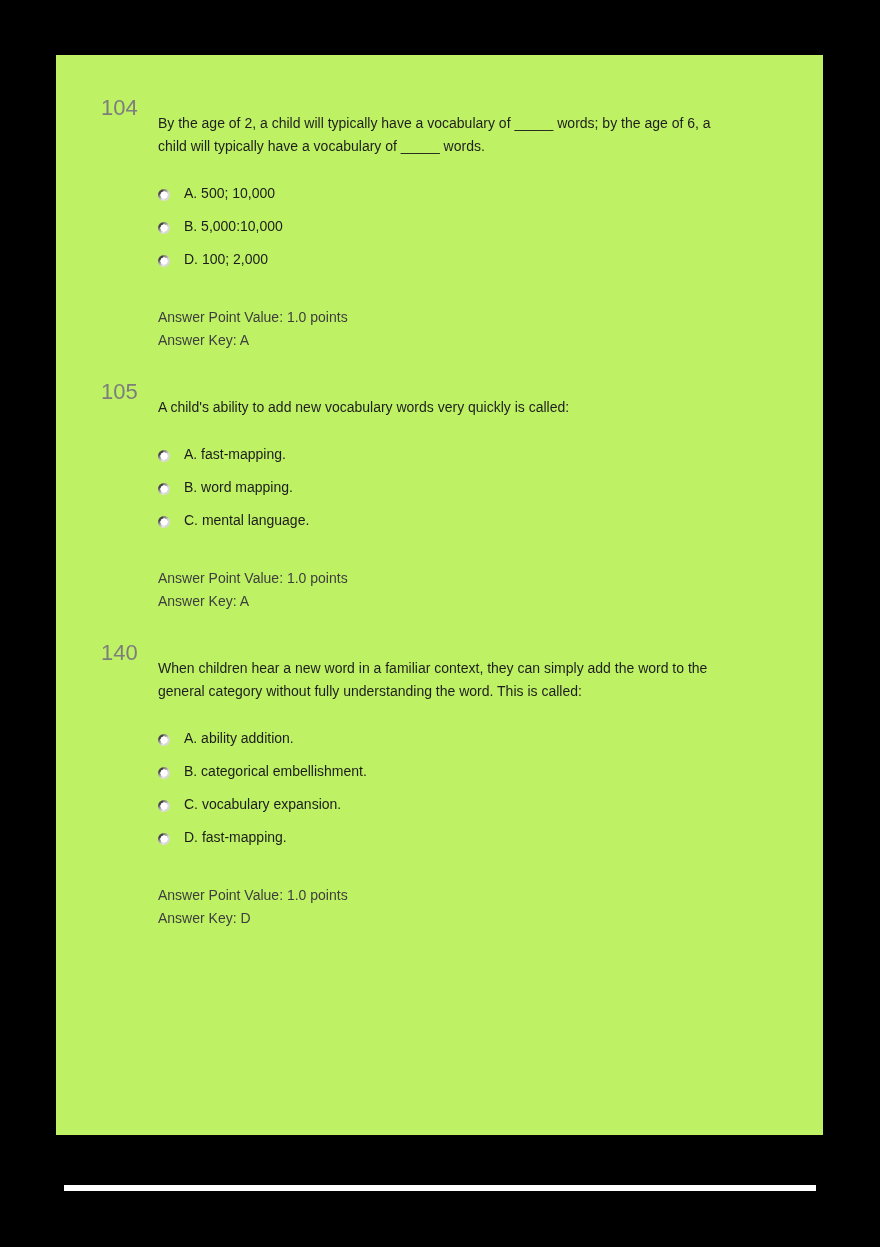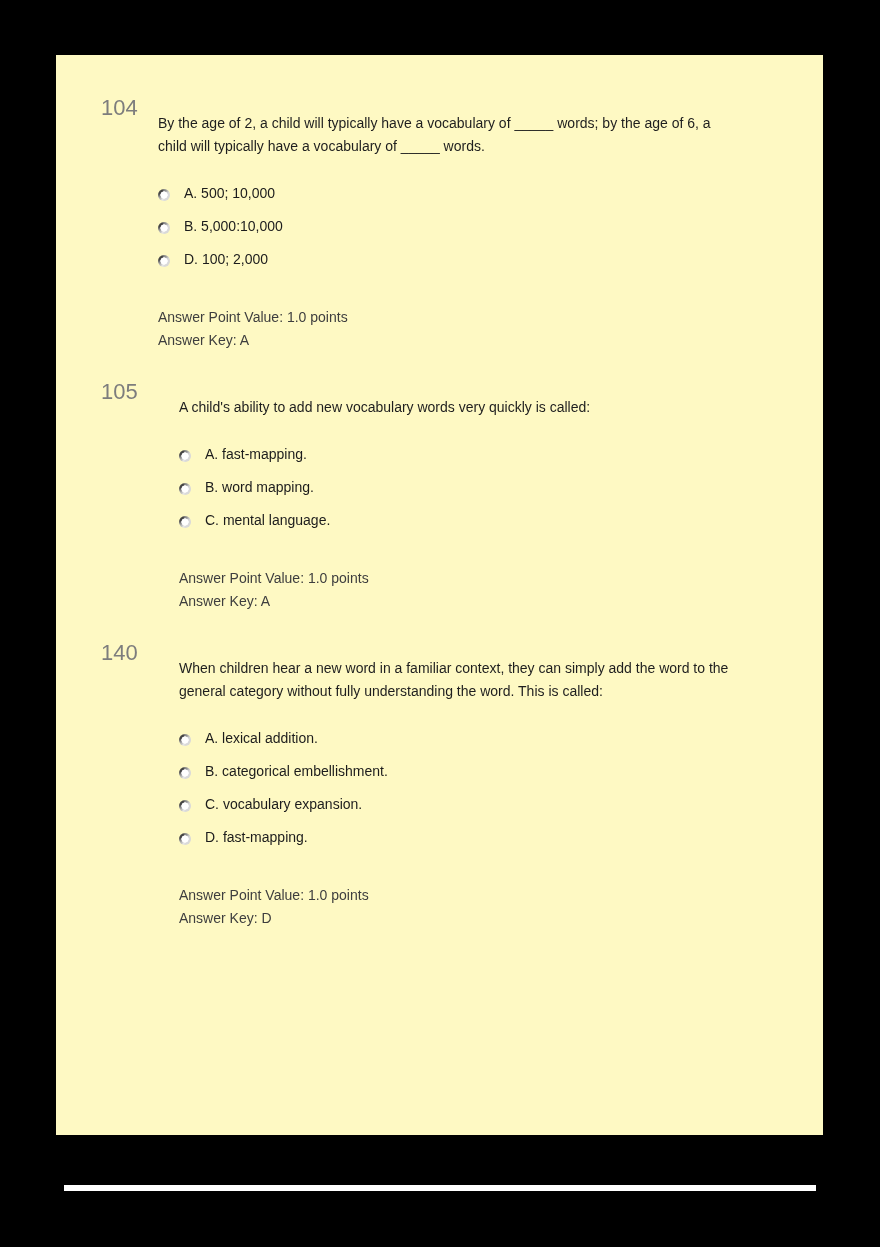--- a/index.html
+++ b/index.html
@@ -6,25 +6,25 @@
   body {
     width: 880px; height: 1247px;
     background: #000000;
     position: relative;
     font-family: "Liberation Sans", sans-serif;
   }
   .page {
     position: absolute;
     left: 56px; top: 55px;
     width: 767px; height: 1080px;
-    background: #fef9c3;
+    background: #bef264;
   }
   .questions { padding-top: 40px; }
   .question { display: flex; }
-  .question + .question { margin-top: 27px; gap: 21px; }
+  .question + .question { margin-top: 27px; }
   .qnum {
     width: 102px;
     padding-left: 45px;
     box-sizing: border-box;
     font-size: 22px;
     line-height: 26px;
     color: #7d7d7d;
     flex: 0 0 auto;
   }
   .qbody { padding-top: 17px; width: 640px; }
@@ -134,21 +134,21 @@
   </div>
 
   <div class="question">
     <div class="qnum">140</div>
     <div class="qbody">
       <p class="qtext">When children hear a new word in a familiar context, they can simply add the word to the
 general category without fully understanding the word. This is called:</p>
       <div class="options">
   <div class="option">
     <span class="radio"></span>
-    <span class="option-label">A. lexical addition.</span>
+    <span class="option-label">A. ability addition.</span>
   </div>
 
   <div class="option">
     <span class="radio"></span>
     <span class="option-label">B. categorical embellishment.</span>
   </div>
 
   <div class="option">
     <span class="radio"></span>
     <span class="option-label">C. vocabulary expansion.</span>

